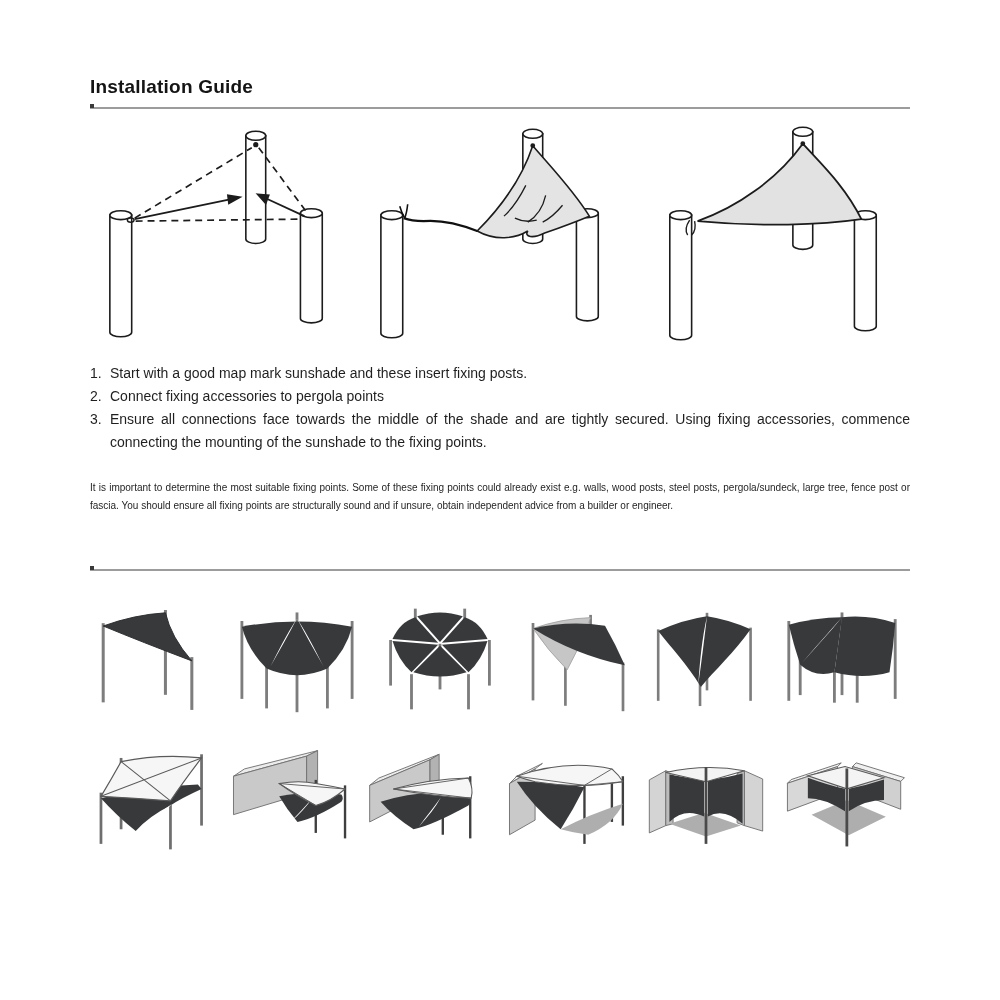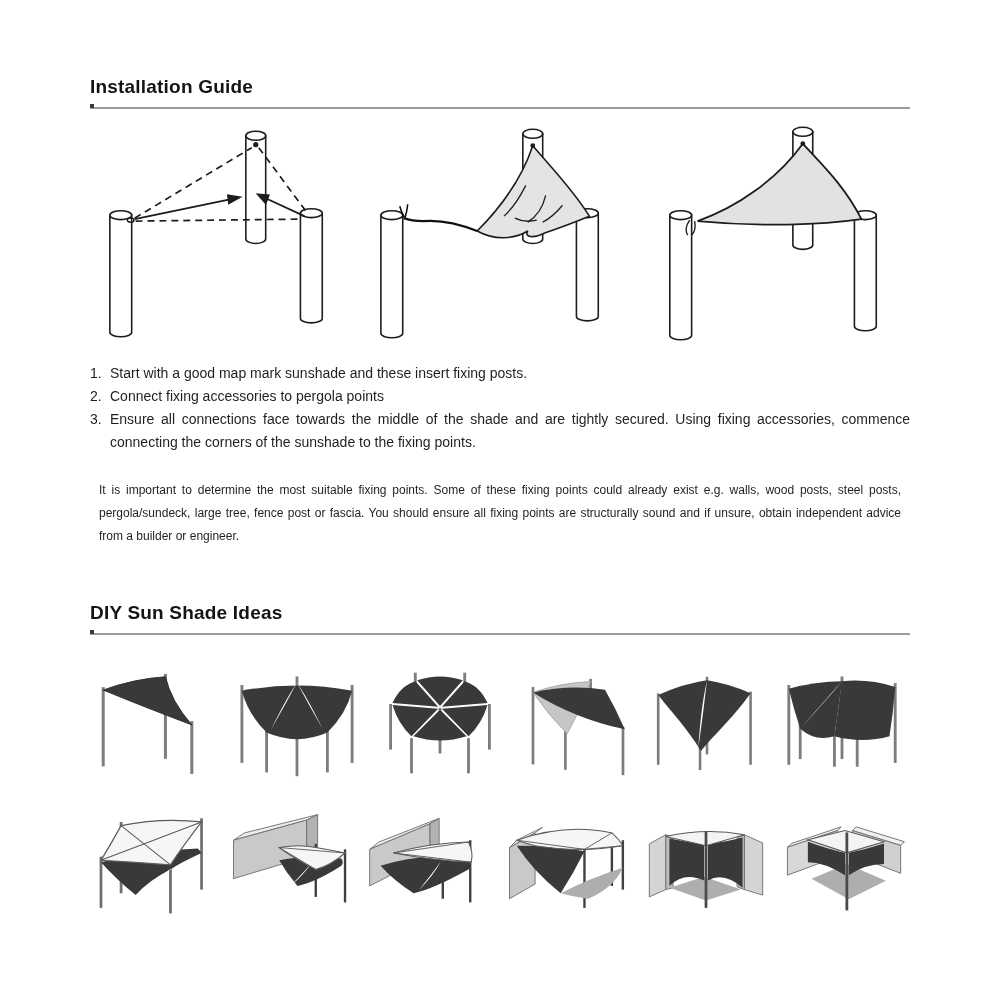--- a/index.html
+++ b/index.html
@@ -11,21 +11,21 @@
   .h-title{font-size:19px;font-weight:bold;margin:0;color:#141414;letter-spacing:.2px;}
   .rule{position:relative;height:2px;background:#9c9c9c;margin-top:9px;}
   .rule .dot{position:absolute;left:0;top:-3px;width:4px;height:4px;background:#3a3a3a;}
   .diagram-row{display:flex;justify-content:space-between;margin-top:14px;height:226px;}
   .steps{margin-top:13px;font-size:14px;line-height:23px;}
   .step{display:flex;}
   .step .num{width:20px;flex:0 0 20px;}
   .step .txt{flex:1;text-align:justify;}
   .notice{margin-top:25px;}
   .notice-title{font-size:16px;font-weight:bold;margin:0 0 6px 0;color:#141414;}
-  .notice-body{font-size:12px;line-height:23px;text-align:justify;margin:9px;}
+  .notice-body{font-size:10px;line-height:18px;text-align:justify;margin:0;}
   .ideas-heading{margin-top:54px;}
   .idea-row{display:flex;justify-content:space-between;align-items:flex-end;margin-top:27px;height:118px;}
   .idea-row.second{margin-top:22px;height:122px;}
   svg{display:block;}
 </style>
 </head>
 <body>
 
 <div class="page">
 
@@ -106,30 +106,29 @@
     <div class="step">
       <span class="num">1.</span>
       <span class="txt">Start with a good map mark sunshade and these insert fixing posts.</span>
     </div>
     <div class="step">
       <span class="num">2.</span>
       <span class="txt">Connect fixing accessories to pergola points</span>
     </div>
     <div class="step">
       <span class="num">3.</span>
-      <span class="txt">Ensure all connections face towards the middle of the shade and are tightly secured. Using fixing accessories, commence connecting the corners of the sunshade to the fixing points.</span>
+      <span class="txt">Ensure all connections face towards the middle of the shade and are tightly secured. Using fixing accessories, commence connecting the mounting of the sunshade to the fixing points.</span>
     </div>
   </div>
 
   <div class="notice">
     <p class="notice-body">It is important to determine the most suitable fixing points. Some of these fixing points could already exist e.g. walls, wood posts, steel posts, pergola/sundeck, large tree, fence post or fascia. You should ensure all fixing points are structurally sound and if unsure, obtain independent advice from a builder or engineer.</p>
   </div>
 
   <div class="ideas-heading">
-    <h1 class="h-title">DIY Sun Shade Ideas</h1>
     <div class="rule">
         <span class="dot"></span>
       </div>
   </div>
 
   <div class="idea-row">
 
     <svg width="132" height="114" viewBox="0 0 140 120">
       <g stroke="#7d7d7d" stroke-width="3.2">
         <line x1="14" y1="22" x2="14" y2="106"></line>

